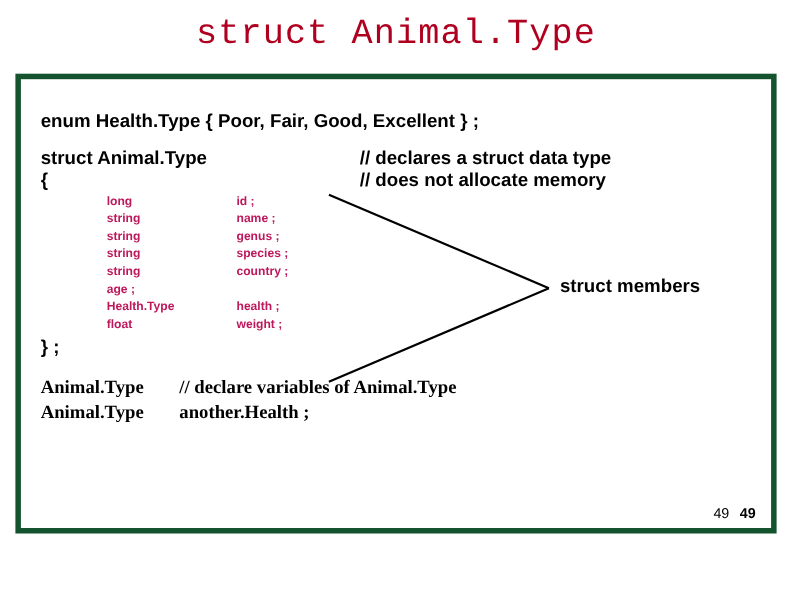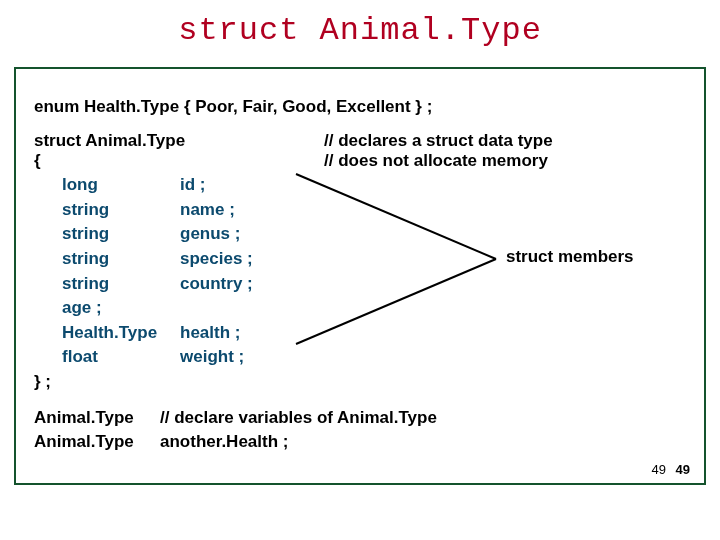--- a/index.html
+++ b/index.html
@@ -14,21 +14,21 @@
   .title {
     text-align: center;
     font-family: "Courier New", Courier, monospace;
     font-size: 32px;
     color: #b00020;
     padding-top: 12px;
     padding-bottom: 18px;
     letter-spacing: 1px;
   }
   .frame {
-    border: 2px solid #14532d;
+    border: 5px solid #14532d;
     margin: 0 14px 0 14px;
     height: 418px;
     position: relative;
     box-sizing: border-box;
     padding: 28px 18px 8px 18px;
   }
   .line-enum {
     font-size: 17px;
     font-weight: bold;
     color: #000;
@@ -41,25 +41,25 @@
     display: flex;
   }
   .struct-head .left {
     width: 290px;
   }
   .comment {
     color: #000;
     font-weight: bold;
   }
   .members {
-    font-size: 17px;
+    font-size: 11px;
     font-weight: bold;
-    color: #0c4a6e;
+    color: #be185d;
     line-height: 1.45;
-    margin-left: 28px;
+    margin-left: 60px;
     margin-top: 2px;
   }
   .members .row {
     display: flex;
   }
   .members .type {
     width: 118px;
   }
   .struct-close {
     font-size: 17px;
@@ -69,20 +69,21 @@
     margin-bottom: 14px;
   }
   .vars {
     font-size: 17px;
     font-weight: bold;
     color: #000;
     line-height: 1.4;
   }
   .vars .row {
     display: flex;
+    font-family: Liberation Serif, serif;
   }
   .vars .type {
     width: 126px;
   }
   .vars .name {
     width: 164px;
   }
   .members-label {
     position: absolute;
     font-size: 17px;

